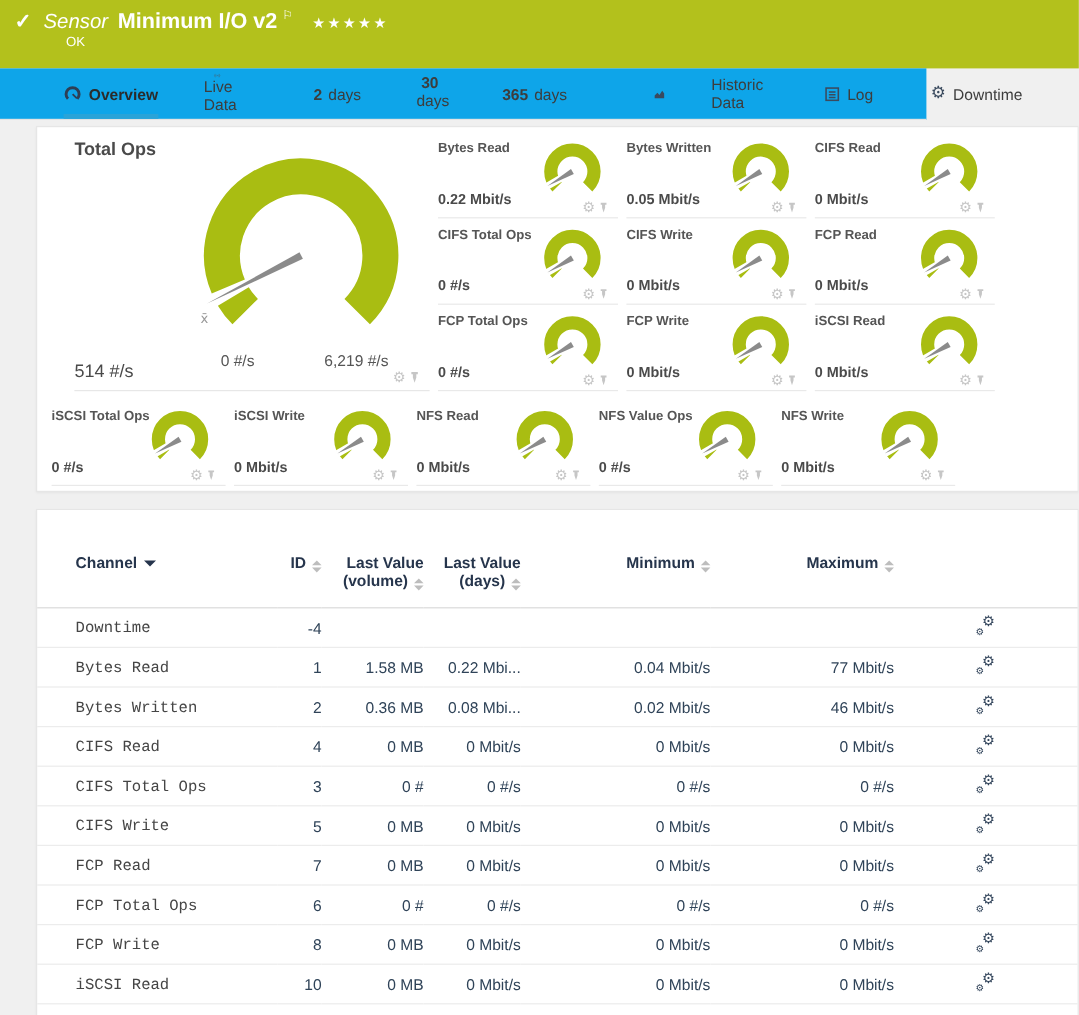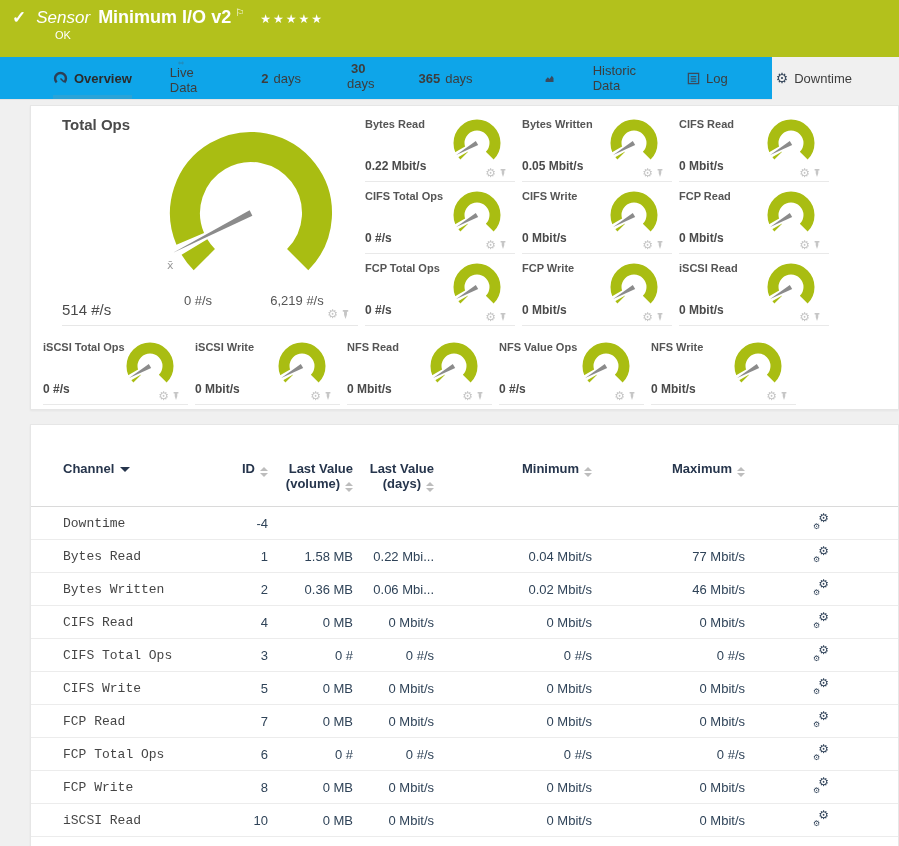--- a/index.html
+++ b/index.html
@@ -447,21 +447,21 @@
         <td>1.58 MB</td>
         <td>0.22 Mbi...</td>
         <td>0.04 Mbit/s</td>
         <td>77 Mbit/s</td>
         <td class="ic"><span class="rowgear"><span class="g-big uni">⚙</span><span class="g-small uni">⚙</span></span></td>
       </tr>
       <tr>
         <td class="ch">Bytes Written</td>
         <td>2</td>
         <td>0.36 MB</td>
-        <td>0.06 Mbi...</td>
+        <td>0.08 Mbi...</td>
         <td>0.02 Mbit/s</td>
         <td>46 Mbit/s</td>
         <td class="ic"><span class="rowgear"><span class="g-big uni">⚙</span><span class="g-small uni">⚙</span></span></td>
       </tr>
       <tr>
         <td class="ch">CIFS Read</td>
         <td>4</td>
         <td>0 MB</td>
         <td>0 Mbit/s</td>
         <td>0 Mbit/s</td>

